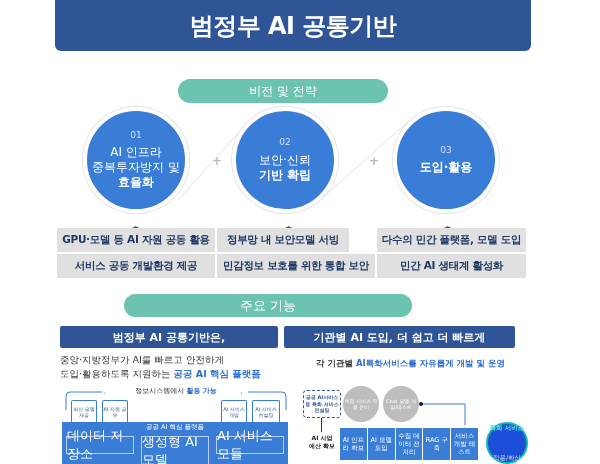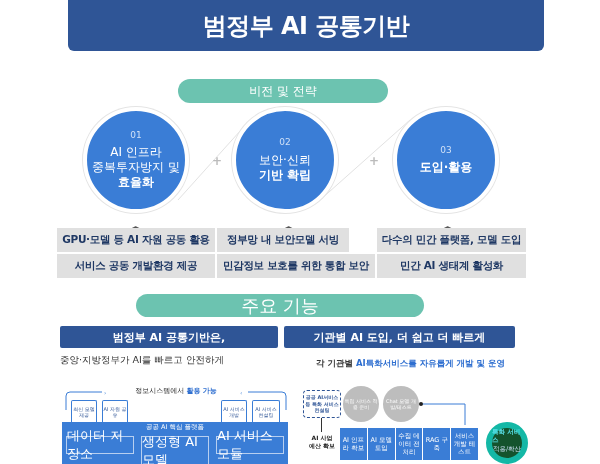--- a/index.html
+++ b/index.html
@@ -1,21 +1,21 @@
 <!DOCTYPE html>
 <html><head>
 <meta charset="utf-8">
 <style>
 *{box-sizing:border-box;margin:0;padding:0}
 body{width:600px;height:464px;background:#fff;font-family:"DejaVu Sans","Liberation Sans",sans-serif;position:relative;overflow:hidden;color:#222}
 .abs{position:absolute}
-.title-bar{left:68px;top:0;width:476px;height:51px;background:#2f5596;border-radius:0 0 6px 6px;display:flex;align-items:center;justify-content:center;color:#fff;font-weight:bold;font-size:24px;letter-spacing:-0.5px}
+.title-bar{left:55px;top:0;width:476px;height:51px;background:#2f5596;border-radius:0 0 6px 6px;display:flex;align-items:center;justify-content:center;color:#fff;font-weight:bold;font-size:24px;letter-spacing:-0.5px}
 .pill{background:#6cc3b0;color:#fff;font-weight:normal;border-radius:14px;display:flex;align-items:center;justify-content:center;font-size:12px}
 .pill1{left:178px;top:79px;width:210px;height:24px}
-.pill2{left:136px;top:294px;width:288px;height:23px;font-size:18px}
+.pill2{left:124px;top:294px;width:288px;height:23px;font-size:13px}
 .circle{width:106px;height:106px;border-radius:50%;background:#3a7dd6;border:4px solid #fff;box-shadow:0 0 0 1px #e4e4e4;color:#fff;display:flex;flex-direction:column;align-items:center;justify-content:center;text-align:center;line-height:1.25}
 .circle .num{font-size:9px;color:#cfe0f7;margin-bottom:4px}
 .circle .l1{font-size:12px}
 .circle .l2{font-size:12px;font-weight:bold}
 .c1{left:83px;top:107px}
 .c2{left:232px;top:107px}
 .c3{left:393px;top:107px}
 .plus{color:#bbb;font-size:12px;font-weight:bold}
 .chev{color:#555;font-size:9px;font-weight:bold;width:20px;text-align:center}
 .box{background:#e0e0e0;color:#1f3864;font-weight:bold;font-size:10.5px;display:flex;align-items:center;justify-content:center;height:24px;letter-spacing:-0.3px}
@@ -70,20 +70,21 @@
 <div class="abs box" style="left:377px;top:254px;width:149px">민간 AI 생태계 활성화</div>
 
 <div class="abs pill pill2">주요 기능</div>
 
 <div class="abs navy" style="left:60px;top:326px;width:218px;height:22px">범정부 AI 공통기반은,</div>
 
 <div class="abs navy" style="left:284px;top:326px;width:231px;height:22px">기관별 AI 도입, 더 쉽고 더 빠르게</div>
 
 <div class="abs desc" style="left:60px;top:353px;width:218px">
   <div>중앙·지방정부가 AI를 빠르고 안전하게</div>
+  <div><span>도입·활용하도록 지원하는 </span><span class="hl">공공 AI 핵심 플랫폼</span></div>
 </div>
 
 <svg class="abs" style="left:62px;top:388px" width="228" height="24">
   <path d="M4 22 V8 Q4 4 8 4 H40" stroke="#3a7dd6" fill="none" stroke-width="1"></path>
   <text x="42" y="7" font-size="6" fill="#3a7dd6">›</text>
   <path d="M224 22 V8 Q224 4 220 4 H186" stroke="#3a7dd6" fill="none" stroke-width="1"></path>
   <text x="178" y="7" font-size="6" fill="#3a7dd6">‹</text>
 </svg>
 <div class="abs" style="left:124px;top:386px;width:104px;font-size:7px;text-align:center"><span>정보시스템에서 </span><span class="hl">활용 가능</span></div>
 
@@ -114,16 +115,16 @@
 </svg>
 
 <div class="abs" style="left:340px;top:428px;width:138px;height:32px;display:flex;gap:1px">
   <div class="step" style="flex:1">AI 인프라 확보</div>
   <div class="step" style="flex:1">AI 모델 도입</div>
   <div class="step" style="flex:1">수집 데이터 전처리</div>
   <div class="step" style="flex:1">RAG 구축</div>
   <div class="step" style="flex:1">서비스 개발 테스트</div>
 </div>
 
-<div class="abs" style="left:486px;top:422px;width:42px;height:42px;border-radius:50%;background:#14532d;border:6px solid #14b8a6;display:flex;flex-direction:column;align-items:center;justify-content:flex-start;font-size:6.5px;line-height:1.3">
+<div class="abs" style="left:486px;top:422px;width:42px;height:42px;border-radius:50%;background:#1d4ed8;border:2px solid #14b8a6;display:flex;flex-direction:column;align-items:center;justify-content:space-between;font-size:6.5px;line-height:1.3">
   <div style="color:#59e0e8;font-weight:bold">특화 서비스</div>
   <div style="color:#cfe0f7">적용/확산</div>
 </div>
 
 </body></html>

